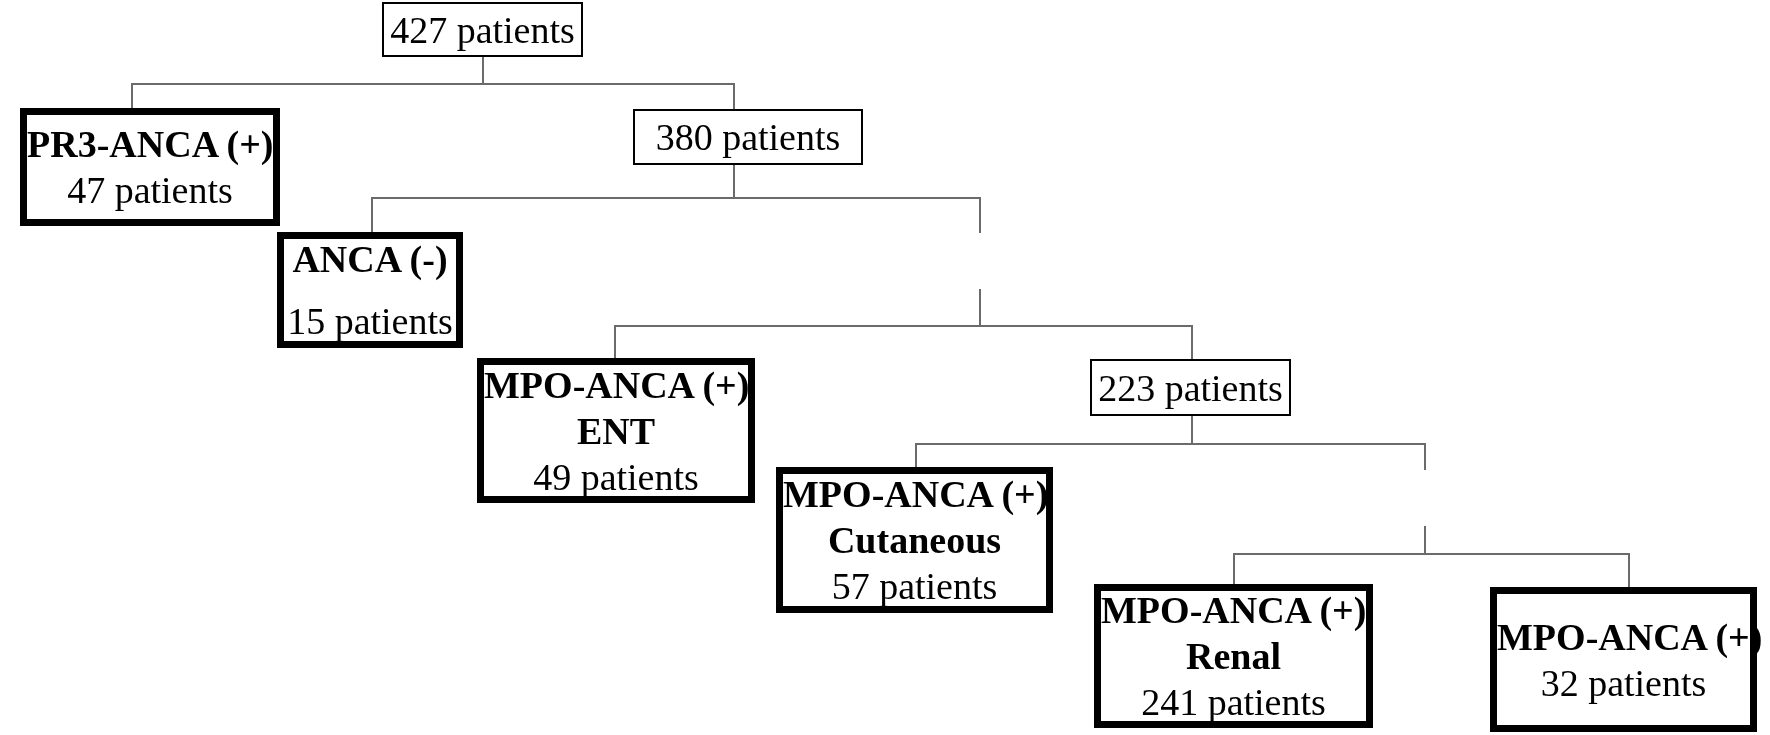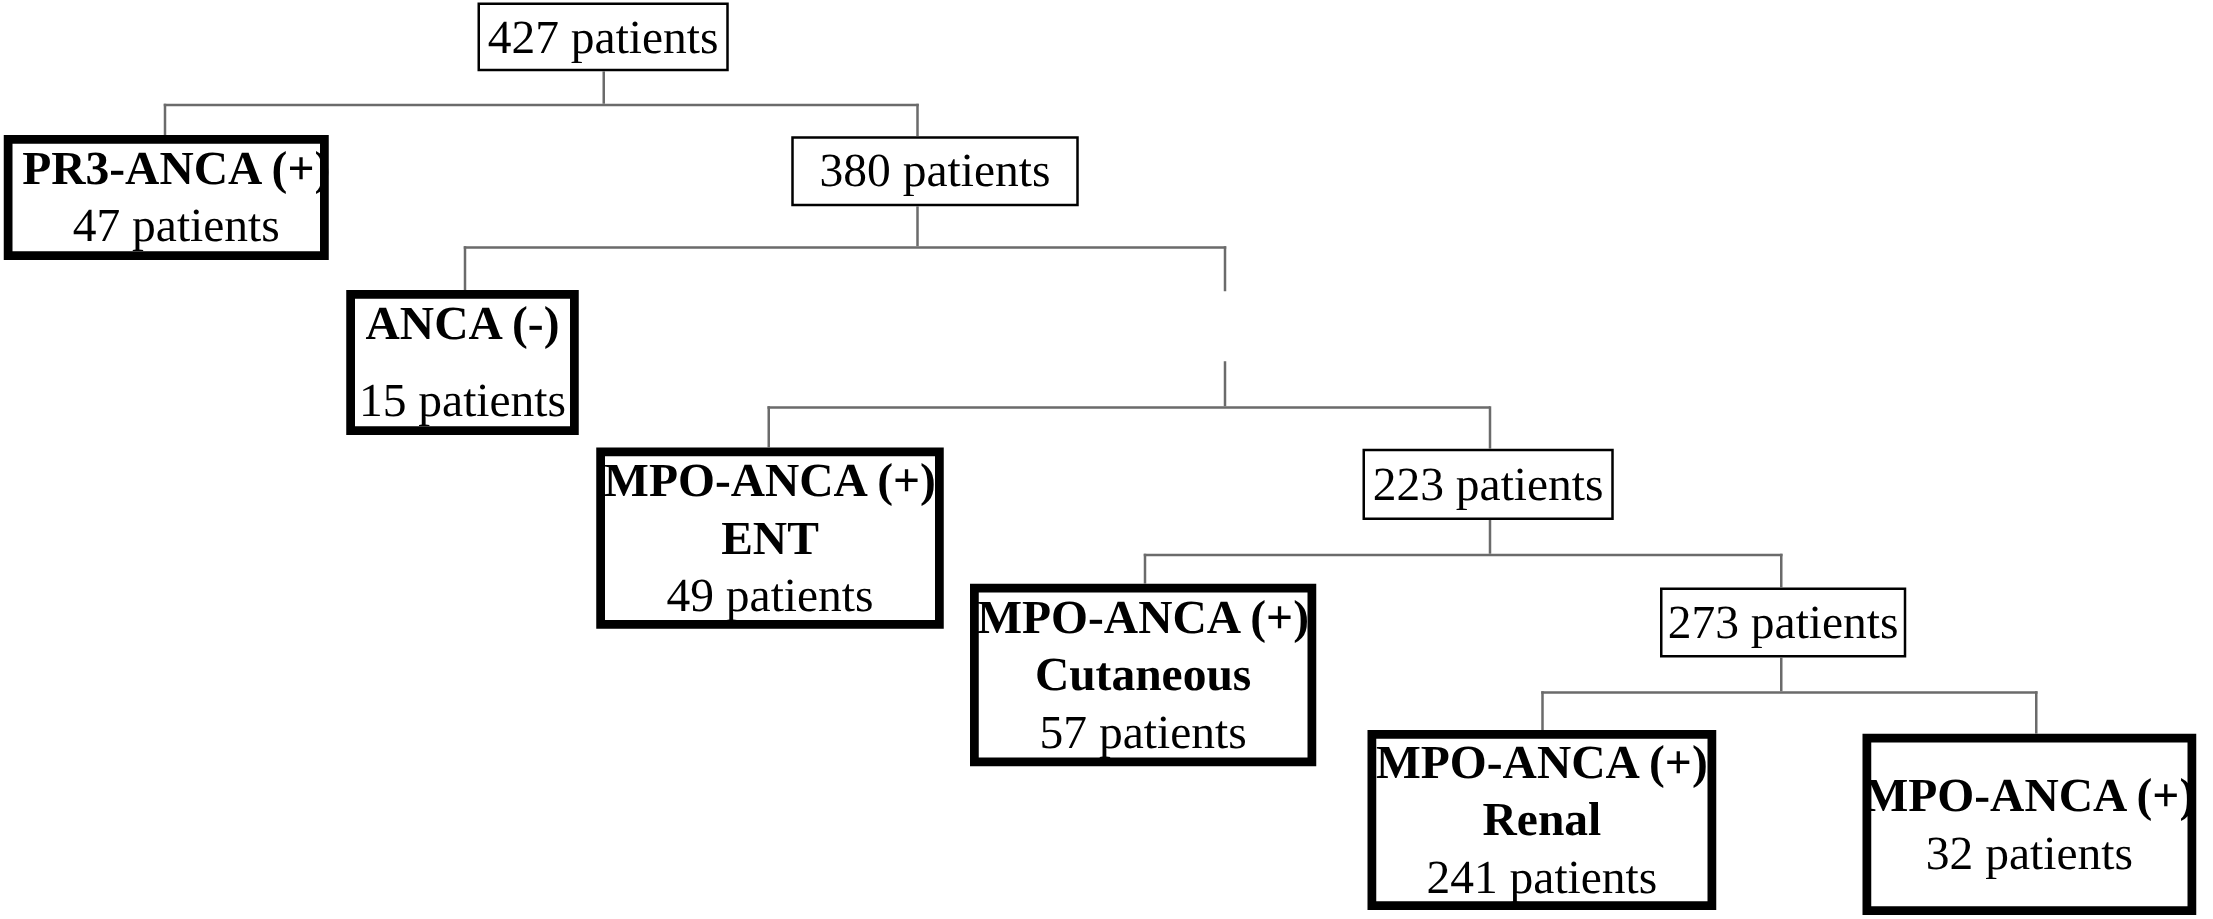--- a/index.html
+++ b/index.html
@@ -21,21 +21,20 @@
   
   .seg{position:absolute;background:var(--line);}
   .seg.h{height:2px;}
   .seg.v{width:2px;}
   
   .node{
     position:absolute;
     background:var(--bg);
     display:flex;
     flex-direction:column;
-    align-items:center;
     justify-content:center;
     text-align:center;
   }
   .node.thin{border:2px solid var(--ink);}
   .node.thick{border:7px solid var(--ink);}
   .line{
     font-size:38px;
     line-height:46px;
     white-space:nowrap;
   }
@@ -79,21 +78,21 @@
     <div class="seg v" style="left:1424px;top:526px;height:27px;"></div>
     <div class="seg h" style="left:1233px;top:553px;width:397px;"></div>
     <div class="seg v" style="left:1233px;top:553px;height:31px;"></div>
     <div class="seg v" style="left:1628px;top:553px;height:34px;"></div>
   </div>
 
   <div class="node thin" style="left:382px;top:2px;width:201px;height:55px;">
     <div class="line">427 patients</div>
   </div>
 
-  <div class="node thick" style="left:3px;top:108px;width:260px;height:100px;padding-left:16px;">
+  <div class="node thick" style="left:20px;top:108px;width:260px;height:118px;">
     <div class="line bold">PR3-ANCA (+)</div>
     <div class="line">47 patients</div>
   </div>
 
   <div class="node thin" style="left:633px;top:109px;width:230px;height:56px;">
     <div class="line">380 patients</div>
   </div>
 
   <div class="node thick" style="left:277px;top:232px;width:186px;height:116px;gap:16px;">
     <div class="line bold">ANCA (-)</div>
@@ -110,23 +109,20 @@
   <div class="node thin" style="left:1090px;top:359px;width:201px;height:57px;">
     <div class="line">223 patients</div>
   </div>
 
   <div class="node thick" style="left:776px;top:467px;width:277px;height:146px;">
     <div class="line bold">MPO-ANCA (+)</div>
     <div class="line bold">Cutaneous</div>
     <div class="line">57 patients</div>
   </div>
 
-  <div class="node thin" style="left:1328px;top:470px;width:197px;height:56px;">
-    <div class="line">273 patients</div>
-  </div>
 
   <div class="node thick" style="left:1094px;top:584px;width:279px;height:144px;">
     <div class="line bold">MPO-ANCA (+)</div>
     <div class="line bold">Renal</div>
     <div class="line">241 patients</div>
   </div>
 
   <div class="node thick" style="left:1490px;top:587px;width:267px;height:145px;">
     <div class="line bold">MPO-ANCA (+)</div>
     <div class="line">32 patients</div>

